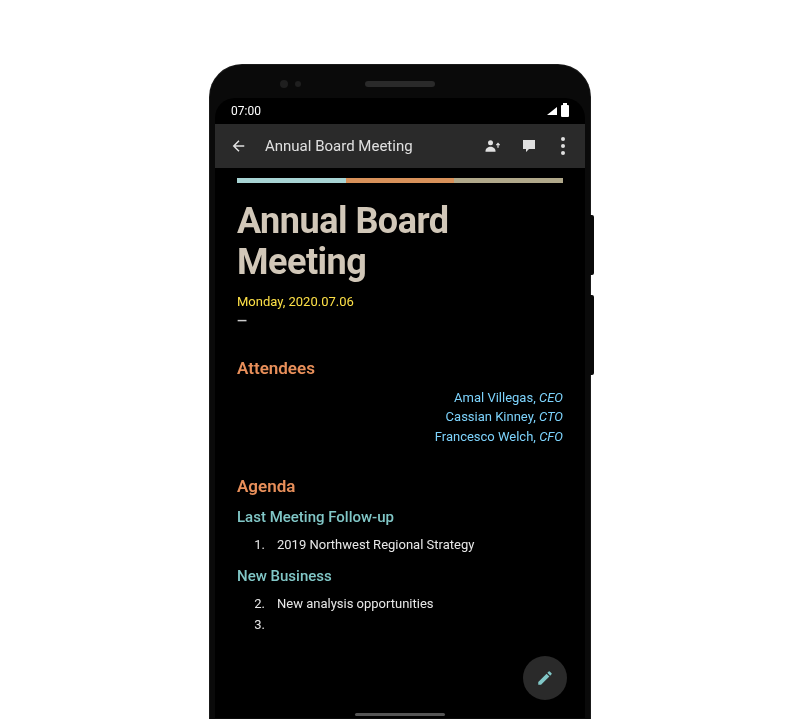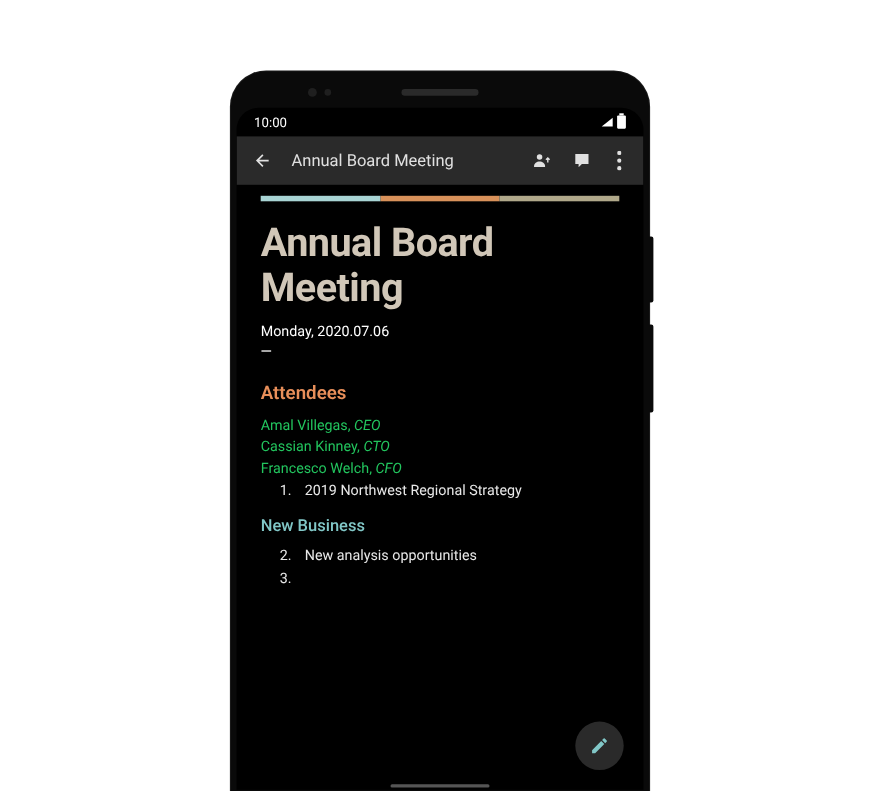--- a/index.html
+++ b/index.html
@@ -157,41 +157,42 @@
     }
     .main-title {
       font-size: 36px;
       font-weight: 700;
       color: #d1c7b8;
       line-height: 1.15;
       font-family: 'Segoe UI', Roboto, sans-serif;
       letter-spacing: -0.5px;
     }
     .date-line {
-      color: #ffffff;
+      color: #fde047;
       font-size: 13px;
       margin-top: 10px;
     }
     .dash {
       color: #cccccc;
       font-size: 13px;
       margin-top: 4px;
       font-weight: bold;
     }
     .section-header {
       color: #e88f5a;
       font-size: 17px;
       font-weight: 600;
-      margin-top: 20px;
+      margin-top: 30px;
       margin-bottom: 10px;
     }
     .attendee-row {
-      color: #22c55e;
+      color: #7dd3fc;
       font-size: 13px;
       line-height: 1.5;
+      text-align: right;
     }
     .attendee-title {
       font-style: italic;
     }
     .sub-header {
       color: #81c7c7;
       font-size: 15px;
       font-weight: 500;
       margin-top: 12px;
       margin-bottom: 8px;
@@ -250,21 +251,21 @@
     <div class="vol-button"></div>
   </div>
   <div class="phone-notch-area">
     <div class="camera-dot"></div>
     <div class="sensor-dot"></div>
     <div class="earpiece"></div>
   </div>
   <div class="screen">
 
     <div class="status-bar">
-      <span>10:00</span>
+      <span>07:00</span>
       <div class="status-right">
         <div class="signal-icon"></div>
         <div class="battery-icon"></div>
       </div>
     </div>
 
     <div class="app-bar">
       <div class="app-bar-icon">
         <svg width="18" height="18" viewBox="0 0 24 24" fill="none" stroke="currentColor" stroke-width="2">
             <path d="M19 12H5M12 19l-7-7 7-7"></path>
@@ -307,21 +308,23 @@
       <div class="attendee-row">
         <span>Amal Villegas</span>, <span class="attendee-title">CEO</span>
       </div>
       <div class="attendee-row">
         <span>Cassian Kinney</span>, <span class="attendee-title">CTO</span>
       </div>
       <div class="attendee-row">
         <span>Francesco Welch</span>, <span class="attendee-title">CFO</span>
       </div>
 
-
+      <h2 class="section-header">Agenda</h2>
+
+      <h3 class="sub-header">Last Meeting Follow-up</h3>
       <ol class="agenda-list">
         <li class="agenda-item">
           <span class="agenda-num">1.</span>
           <span>2019 Northwest Regional Strategy</span>
         </li>
       </ol>
 
       <h3 class="sub-header">New Business</h3>
       <ol class="agenda-list">
         <li class="agenda-item">

